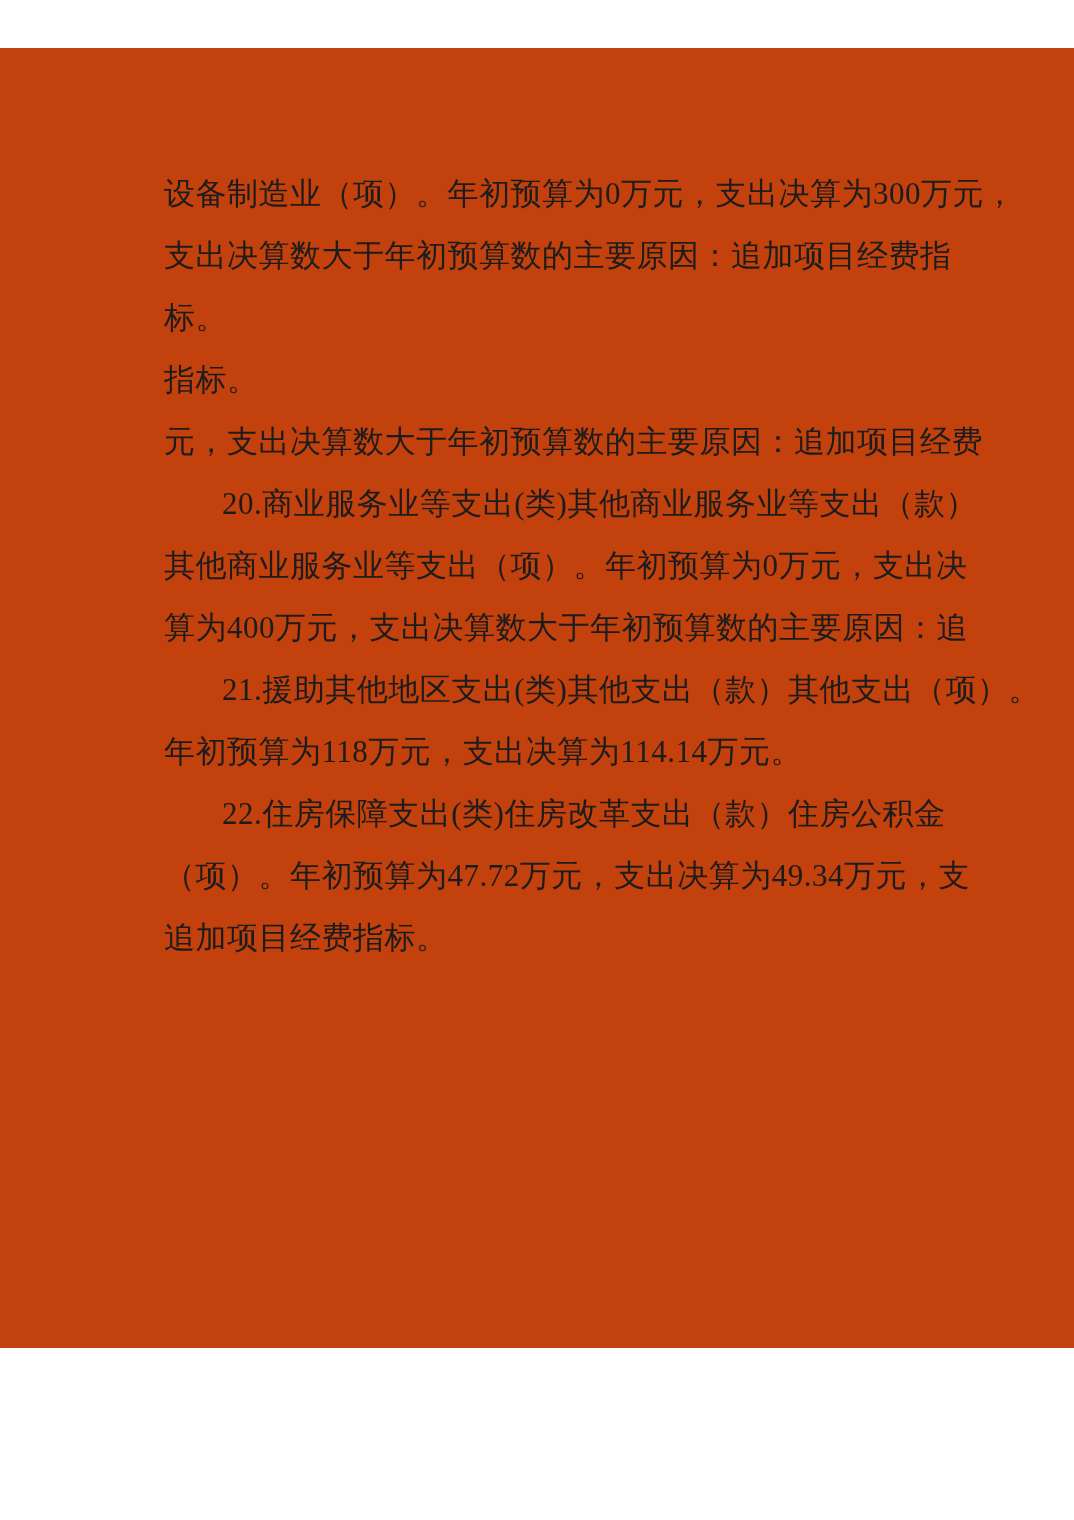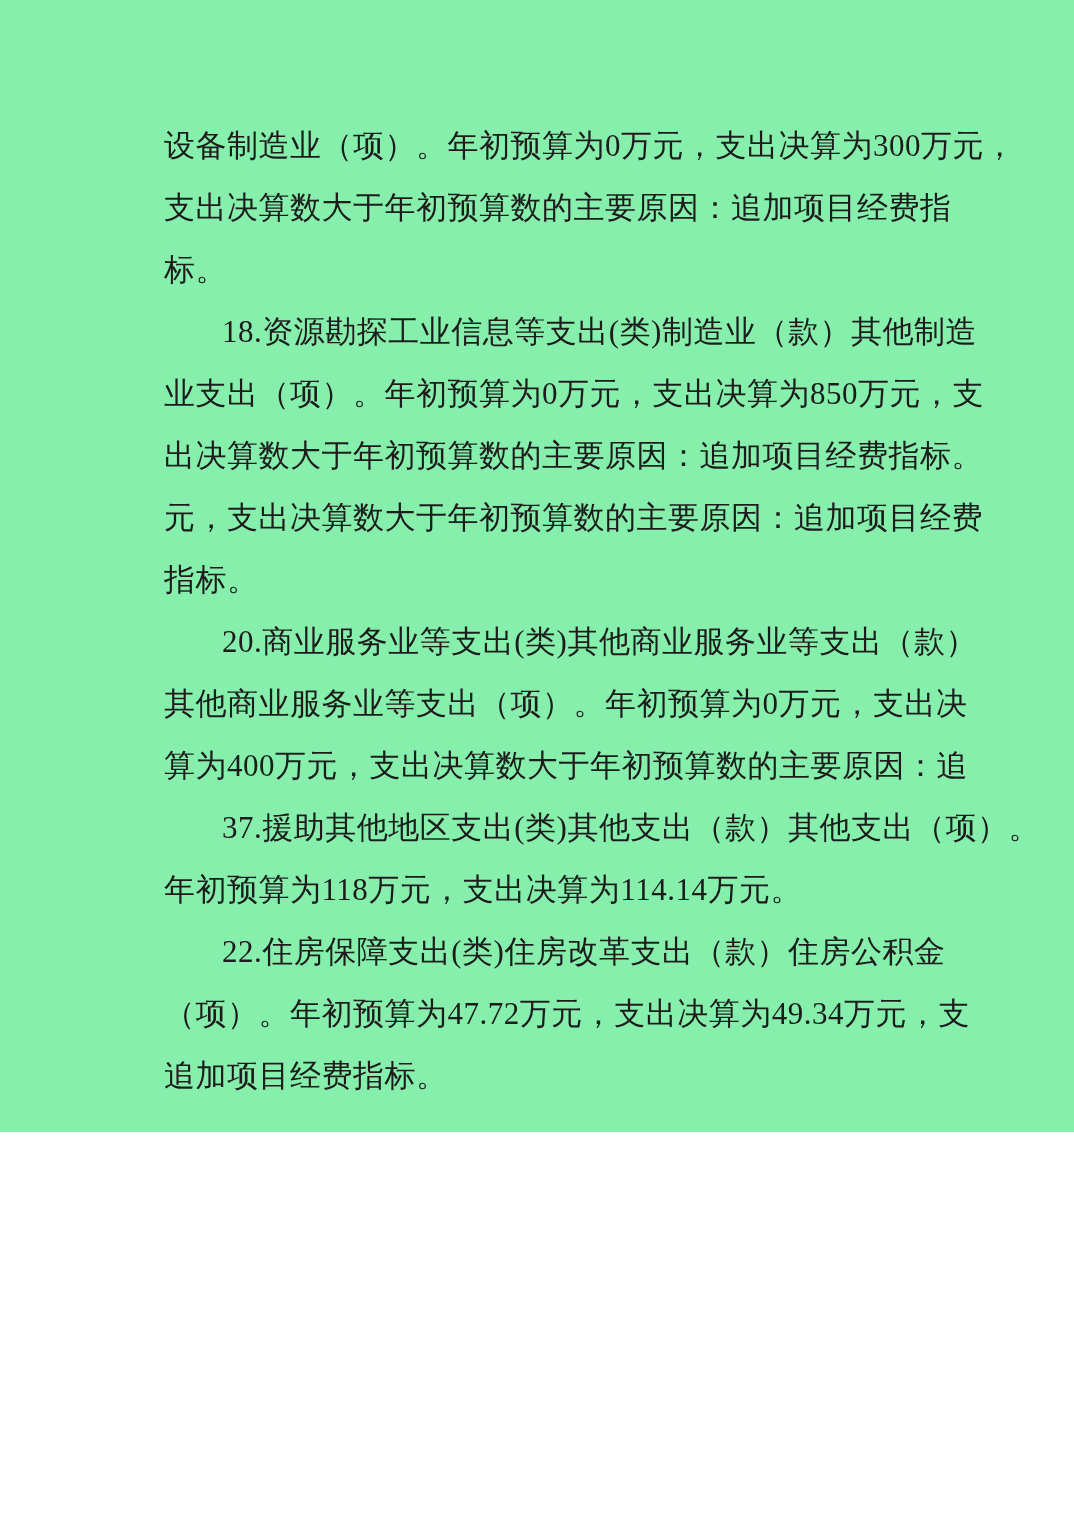--- a/index.html
+++ b/index.html
@@ -3,25 +3,26 @@
 <meta charset="utf-8">
 <style>
   html, body {
     margin: 0;
     padding: 0;
     background: #ffffff;
   }
   .page {
     position: relative;
     width: 1074px;
-    height: 1132px;
-    background: #86efac;
+    height: 1300px;
+    background: #c2410c;
     overflow: hidden;
     font-family: "Liberation Serif", "DejaVu Serif", serif;
     color: #1c1c1c;
+    margin-top: 48px;
   }
   .text-block {
     position: absolute;
     top: 115px;
     left: 164px;
     width: 748px;
   }
   .paragraph {
     margin: 0;
     padding: 0;
@@ -59,35 +60,30 @@
 
 <div class="page">
   <main class="text-block">
 
   <div class="paragraph">
         <div class="line">设备制造业（项）。年初预算为0万元，支出决算为300万元，</div>
         <div class="line">支出决算数大于年初预算数的主要原因：追加项目经费指</div>
         <div class="line last">标。</div>
       </div>
       <div class="paragraph">
-        <div class="line indent">18.资源勘探工业信息等支出(类)制造业（款）其他制造</div>
-        <div class="line">业支出（项）。年初预算为0万元，支出决算为850万元，支</div>
-        <div class="line last">出决算数大于年初预算数的主要原因：追加项目经费指标。</div>
-      </div>
-      <div class="paragraph">
+        <div class="line last">指标。</div>
         <div class="line">元，支出决算数大于年初预算数的主要原因：追加项目经费</div>
-        <div class="line last">指标。</div>
       </div>
       <div class="paragraph">
         <div class="line indent">20.商业服务业等支出(类)其他商业服务业等支出（款）</div>
         <div class="line">其他商业服务业等支出（项）。年初预算为0万元，支出决</div>
         <div class="line">算为400万元，支出决算数大于年初预算数的主要原因：追</div>
       </div>
       <div class="paragraph">
-        <div class="line indent">37.援助其他地区支出(类)其他支出（款）其他支出（项）。</div>
+        <div class="line indent">21.援助其他地区支出(类)其他支出（款）其他支出（项）。</div>
         <div class="line last">年初预算为118万元，支出决算为114.14万元。</div>
       </div>
       <div class="paragraph">
         <div class="line indent">22.住房保障支出(类)住房改革支出（款）住房公积金</div>
         <div class="line">（项）。年初预算为47.72万元，支出决算为49.34万元，支</div>
         <div class="line last">追加项目经费指标。</div>
       </div>
     </main>
   <div class="page-footer">
     <span>18</span>

